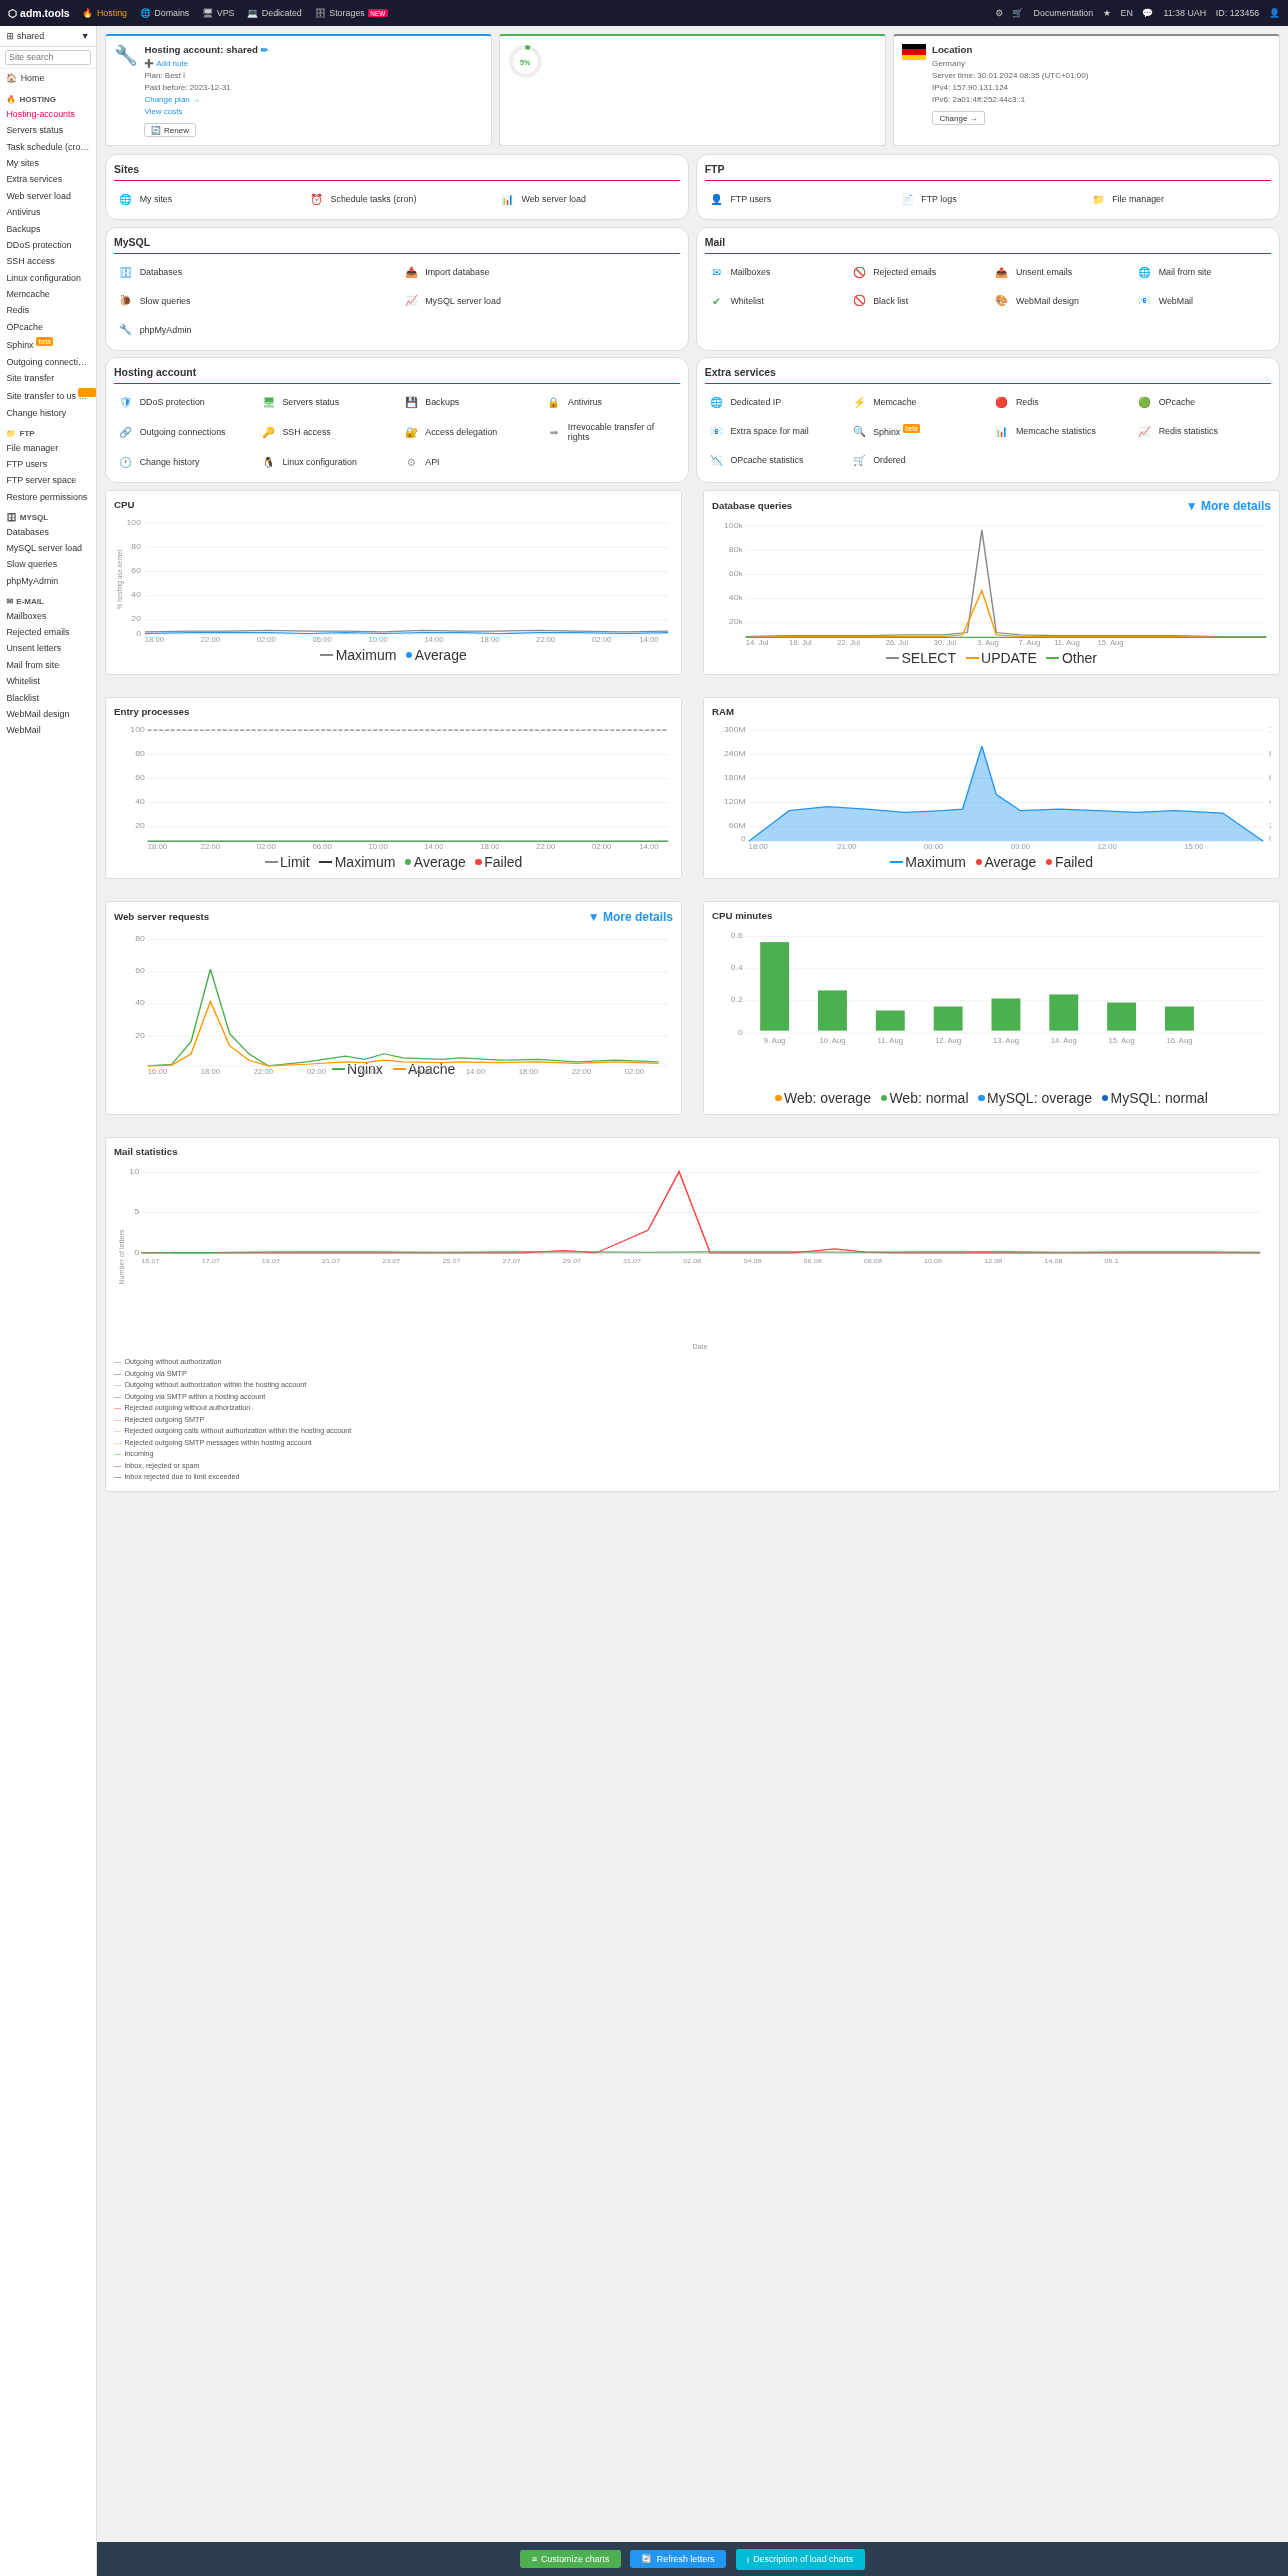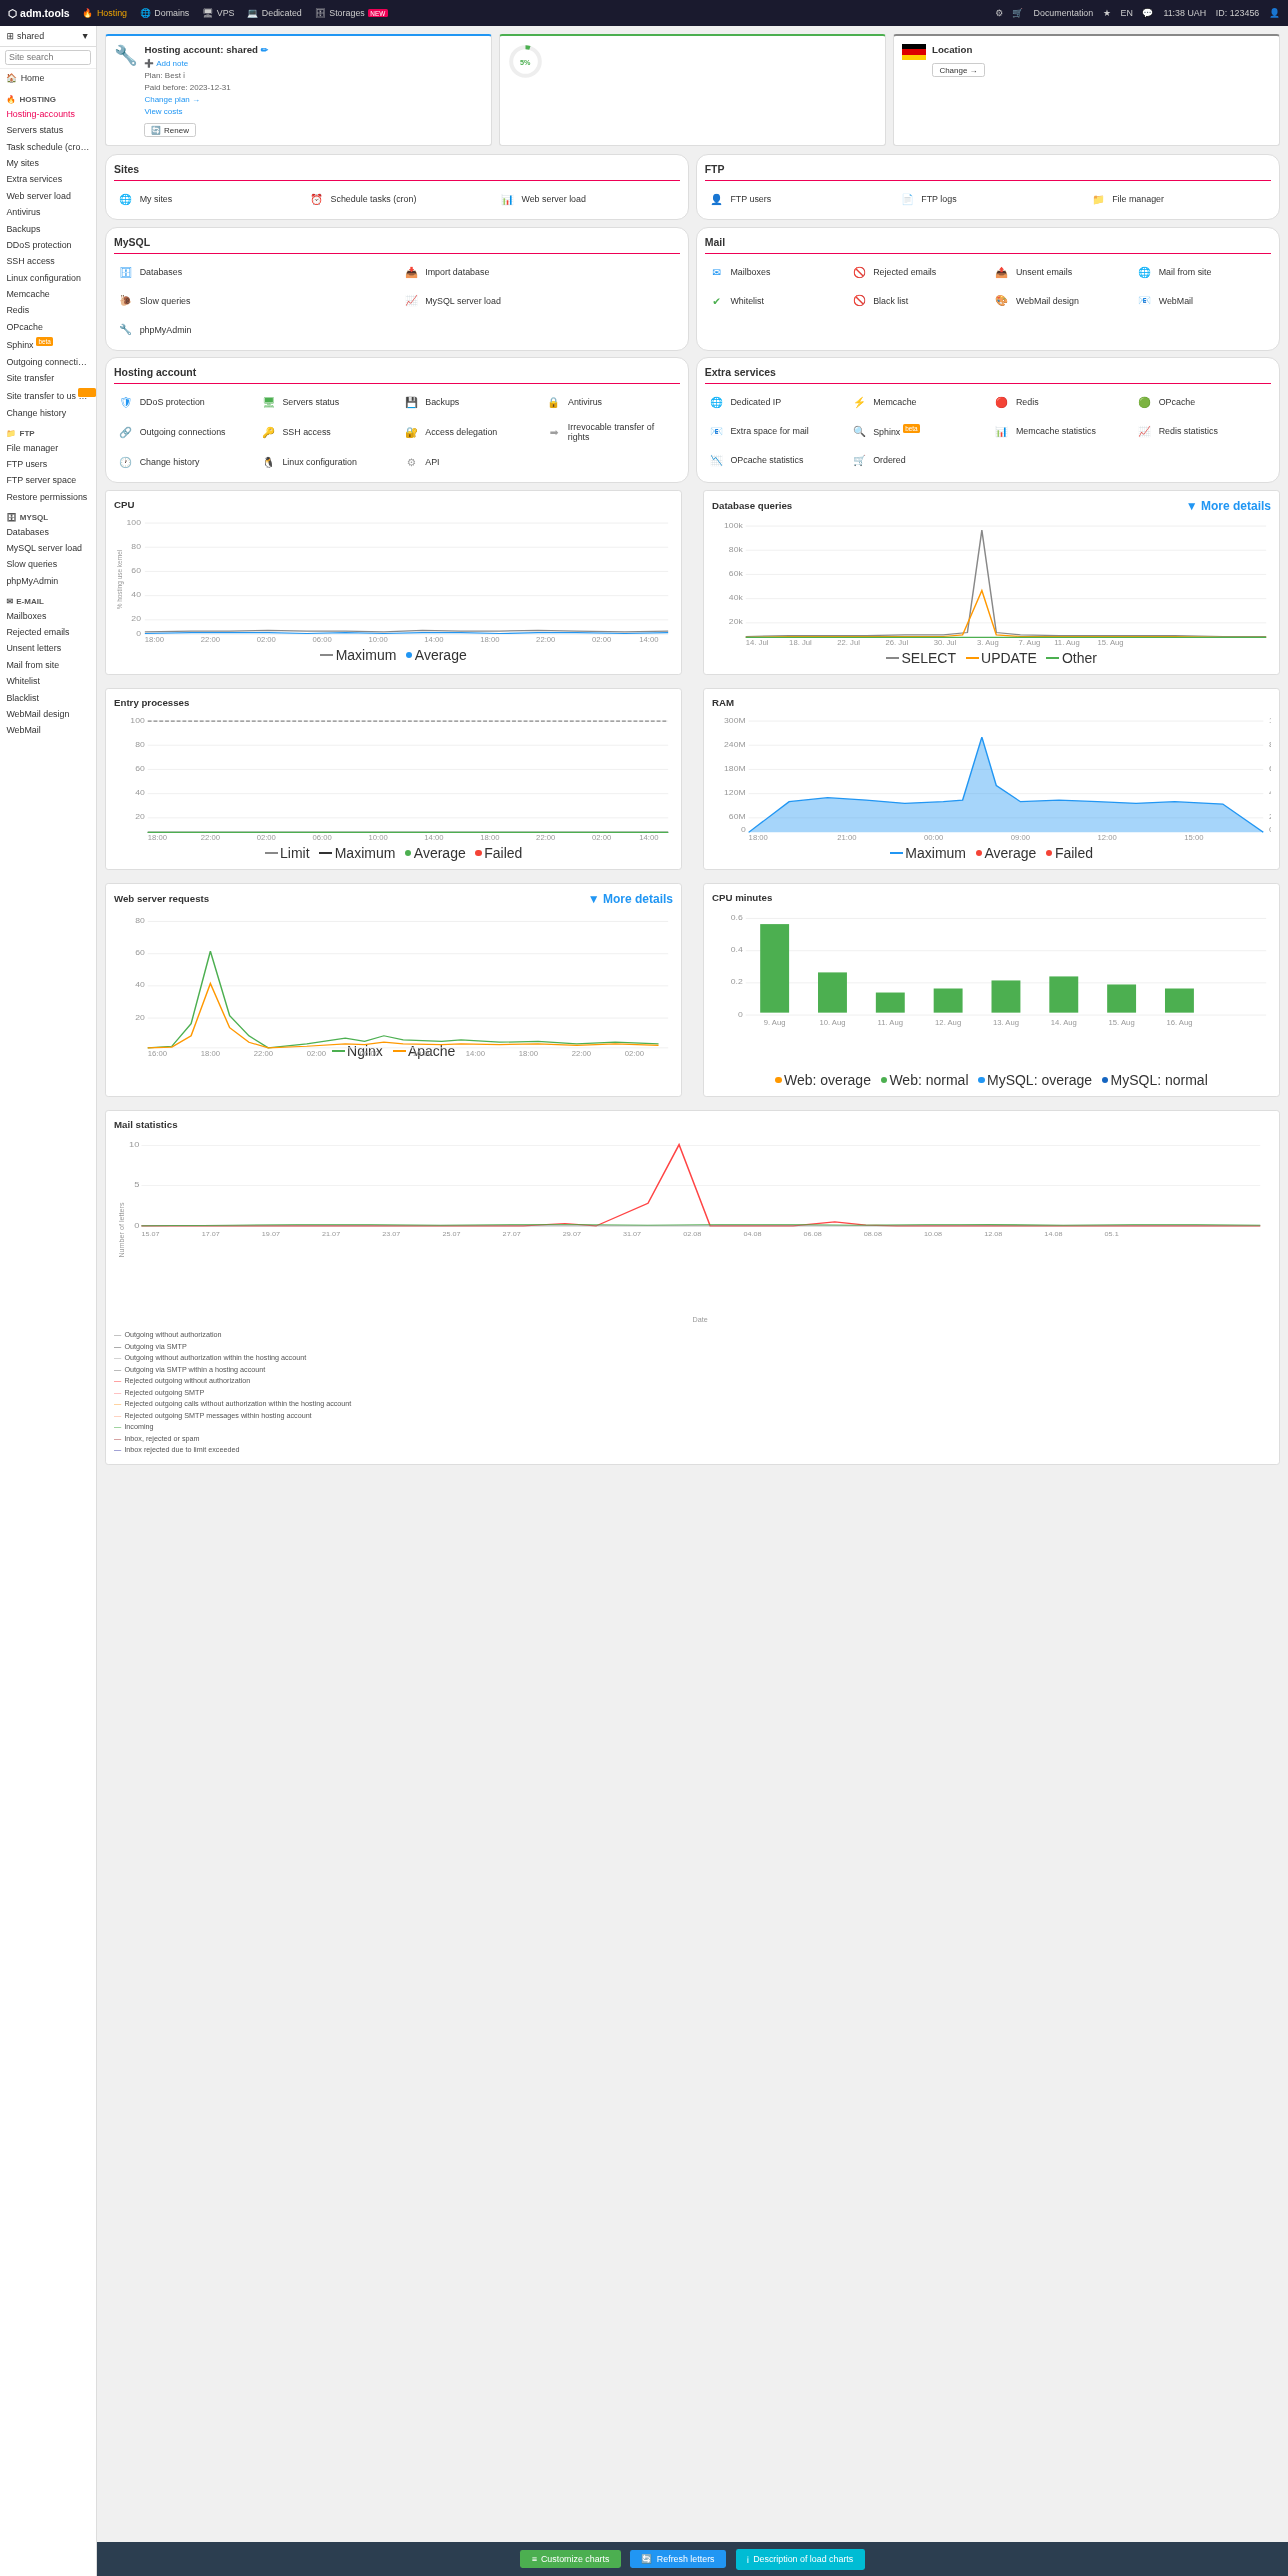--- a/index.html
+++ b/index.html
@@ -240,21 +240,21 @@
       background: #FF9800;
       color: #fff;
       font-size: 6.4px;
       padding: 0.8px 2.4px;
       border-radius: 1.6px;
       vertical-align: super;
     }
 
     svg text { font-family: Arial, sans-serif; }
 
-    .chart-row { display: flex; gap: 21px; margin-bottom: 13px; justify-content: flex-end; }
+    .chart-row { display: flex; gap: 21px; margin-bottom: 22px; justify-content: flex-end; }
     .chart-half { flex: 1; }
 
     .home-icon-item {
       display: flex; align-items: center; gap: 3.2px; padding: 4px 6.4px;
       cursor: pointer; font-size: 8.9px;
     }
   </style>
 </head>
 <body>
 
@@ -385,20 +385,26 @@
       </div>
 
       <div class="header-card white">
         <div class="flag-de">
           <div class="stripe black"></div>
           <div class="stripe red"></div>
           <div class="stripe gold"></div>
         </div>
         <div class="header-card-content">
           <div class="header-card-title">Location</div>
+          <div class="header-card-detail">
+            <div>Germany</div>
+            <div>Server time: 30.01.2024 08:35 (UTC+01:00)</div>
+            <div>IPv4: 157.90.131.124</div>
+            <div>IPv6: 2a01:4ff:252:44c3::1</div>
+          </div>
           <div class="header-card-btn">Change →</div>
         </div>
       </div>
     </div>
 
     <div class="panel-row">
       <div class="panel">
         <div class="panel-title">Sites</div>
         <div class="panel-grid">
           <div class="panel-item">

